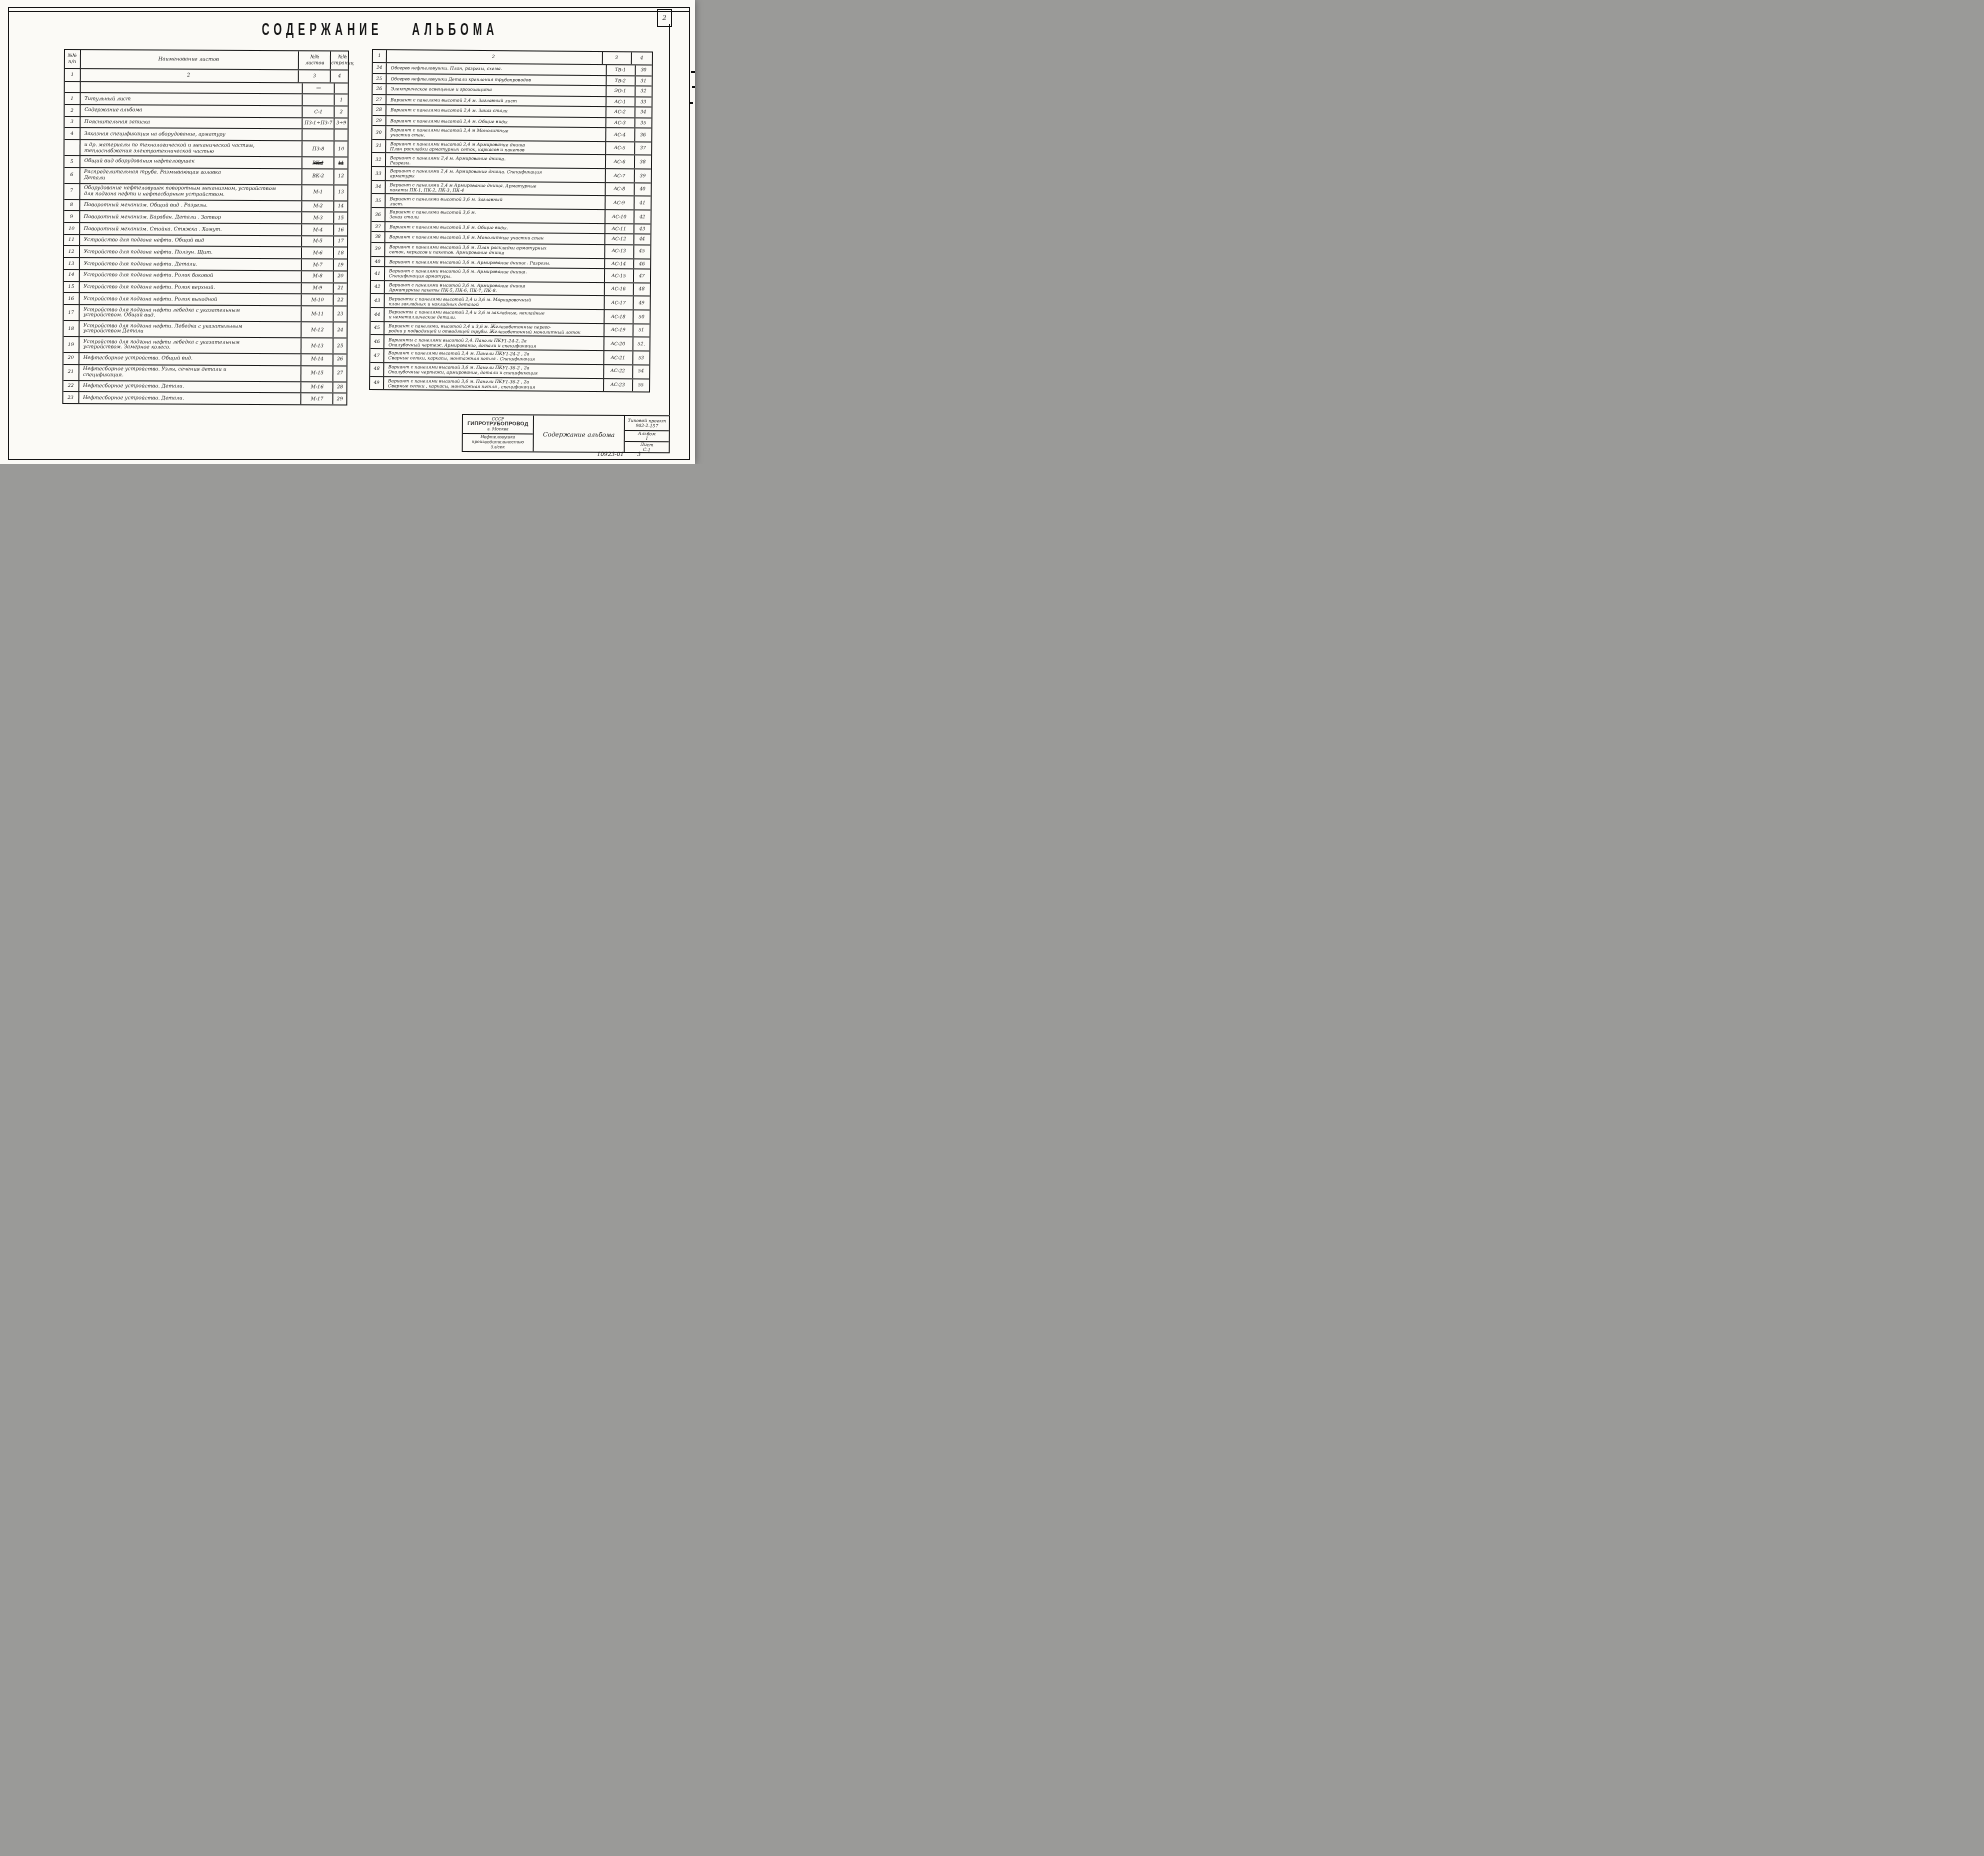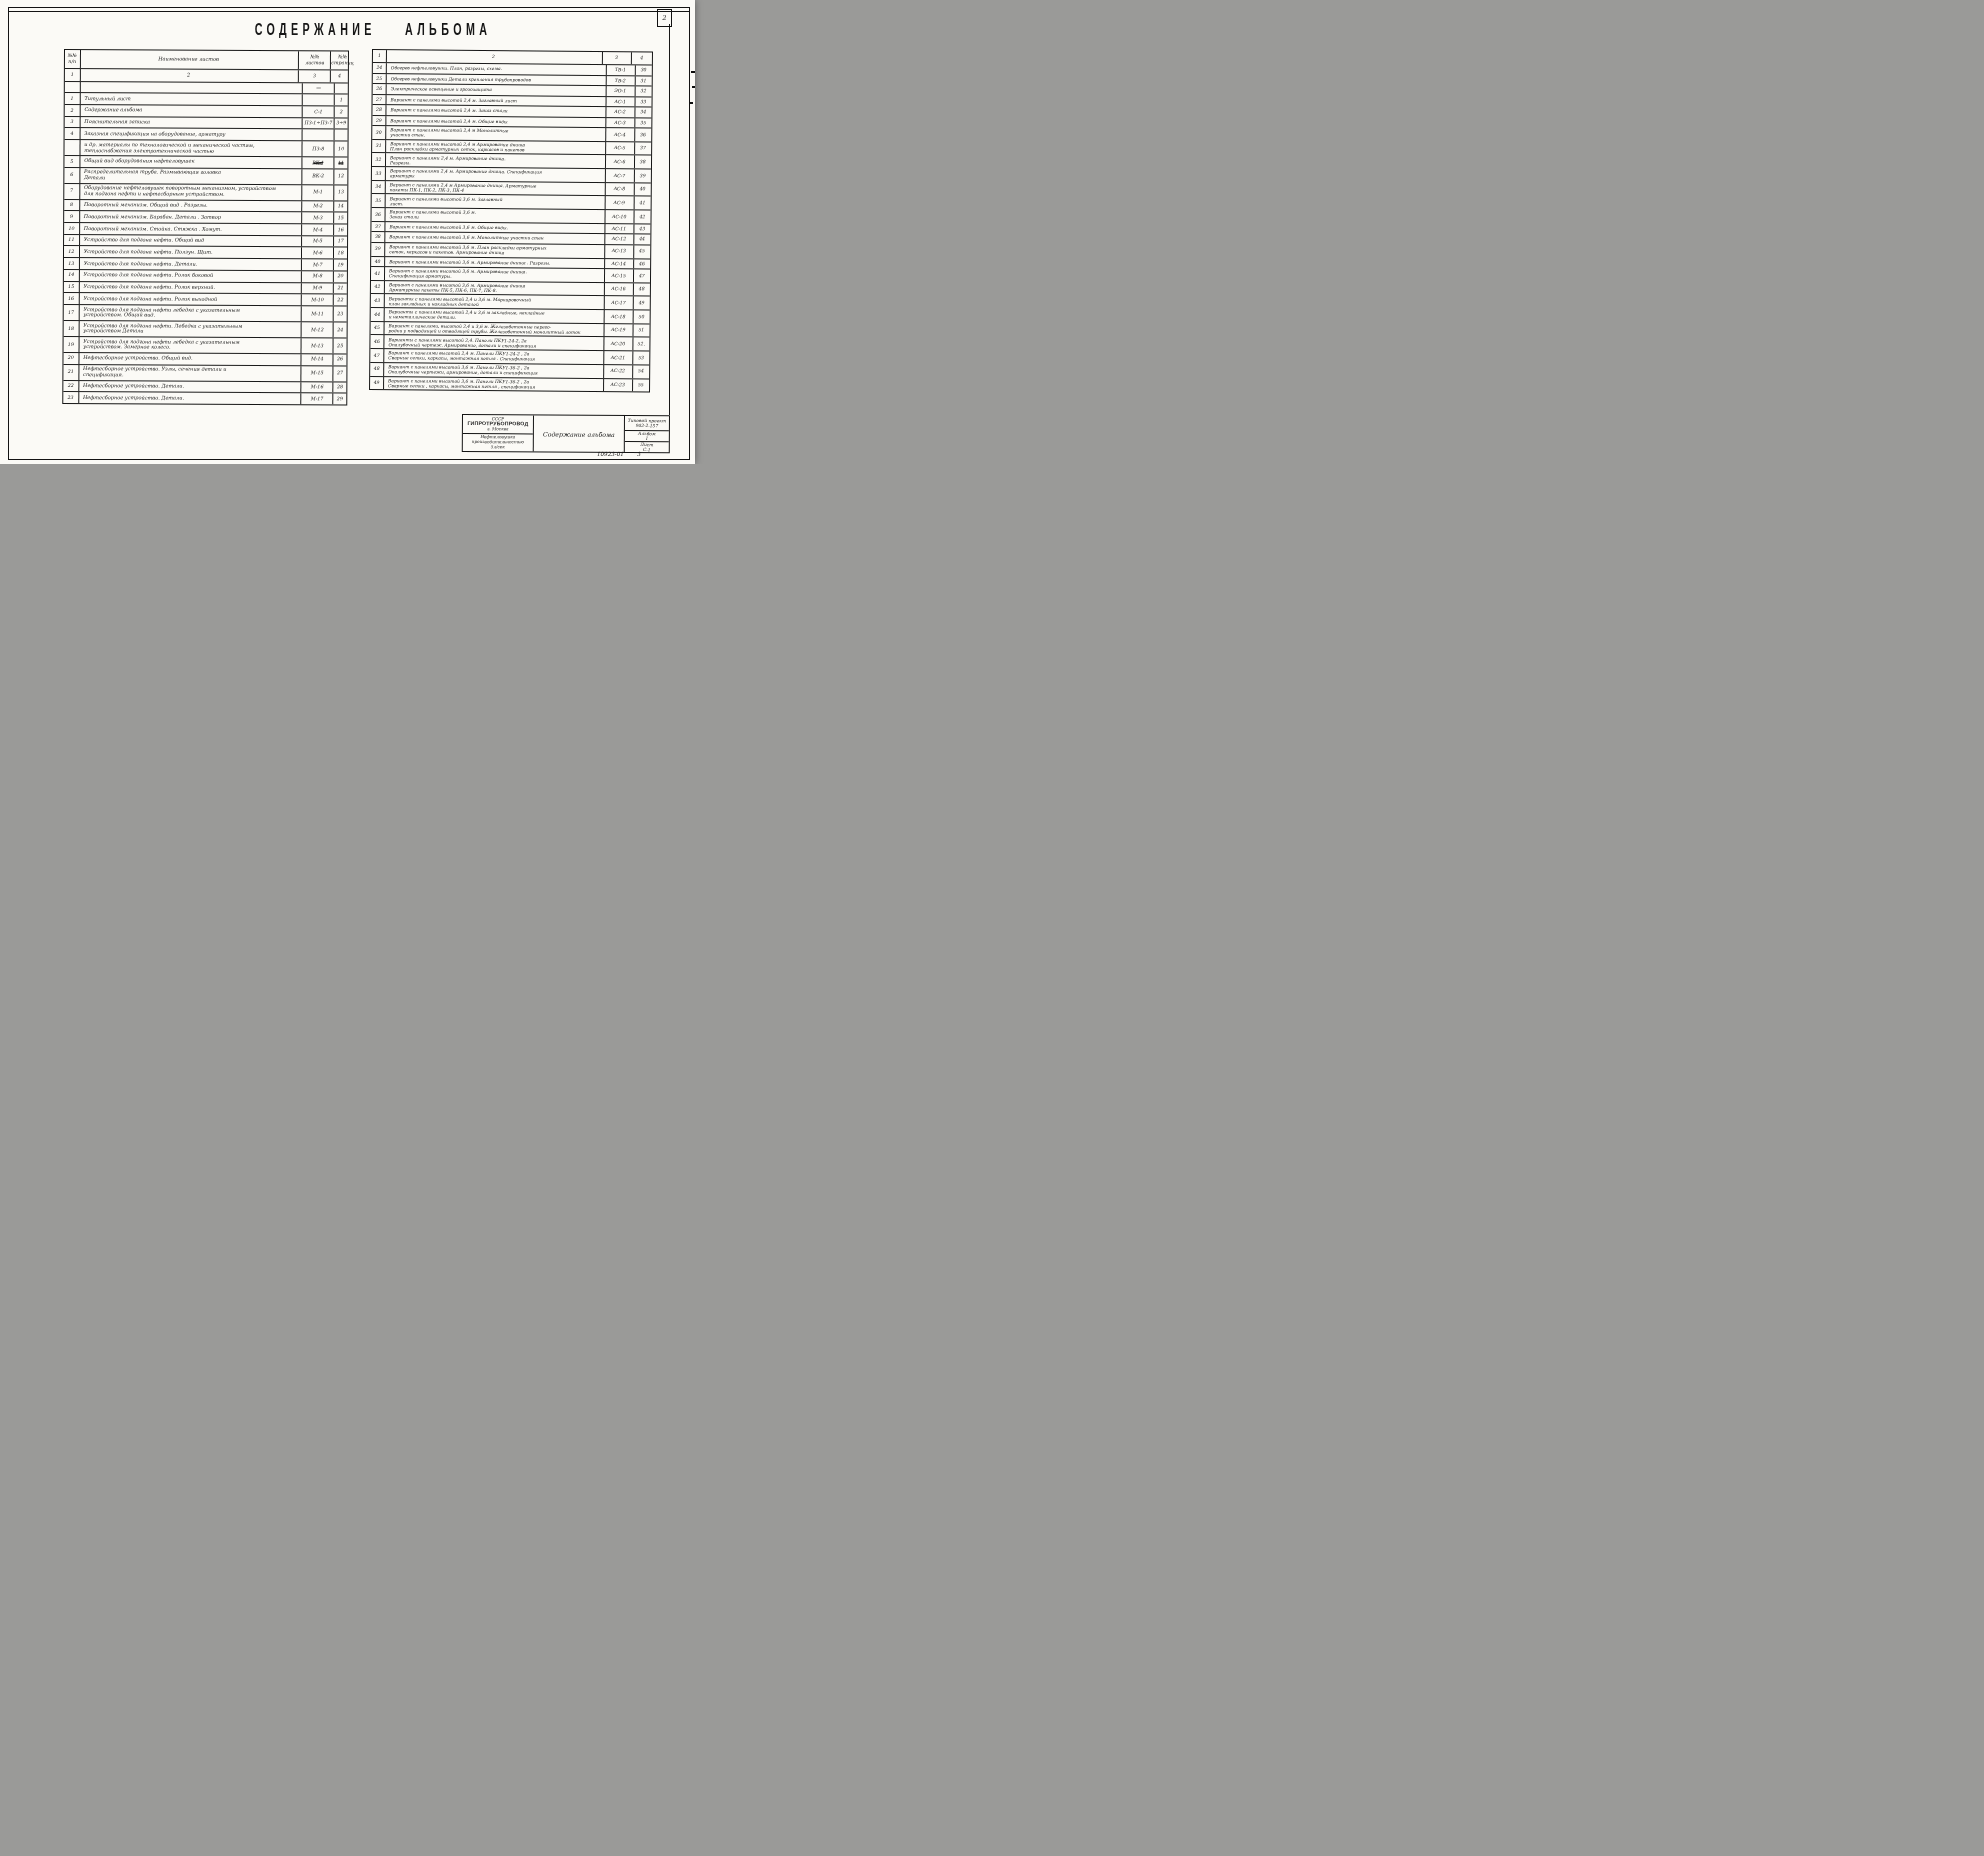--- a/index.html
+++ b/index.html
@@ -4,21 +4,21 @@
 <style>
   html,body{margin:0;padding:0;background:#9a9a98;}
   .page{position:relative;width:695px;height:464px;background:#fbfaf6;color:#161616;
         font-family:"DejaVu Serif",serif;overflow:hidden;box-shadow:0 0 7.1px rgba(0,0,0,.4);}
   .hw{font-style:italic;}
   .frame{position:absolute;left:7.5px;top:6.7px;width:680px;height:451px;border:1.2px solid #131313;}
   .frame-top2{position:absolute;left:7.5px;top:10.7px;width:681px;height:0.8px;background:#131313;}
   .vline-right{position:absolute;left:669px;top:24px;width:0.8px;height:391px;background:#181818;}
   .pgbox{position:absolute;left:657px;top:8.7px;width:12.7px;height:16px;border:1.2px solid #111;
          display:flex;align-items:center;justify-content:center;font-size:6.7px;}
-  .doc-title{position:absolute;top:23px;left:214px;width:318px;display:flex;gap:29px;justify-content:center;}
+  .doc-title{position:absolute;top:23px;left:221px;width:318px;display:flex;gap:29px;justify-content:center;}
   .doc-title span{display:inline-block;font-family:"Liberation Sans",sans-serif;font-weight:bold;
          font-size:10.7px;letter-spacing:4.4px;transform:scaleY(1.55);transform-origin:center;}
   
   .tbl{position:absolute;top:49px;border:1.2px solid #151515;background:transparent;transform-origin:top left;}
   .lt{left:64px;width:283px;transform:rotate(0.28deg);}
   .rt{left:372px;width:279px;transform:rotate(0.5deg);}
   .trow{display:flex;border-bottom:0.8px solid #1a1a1a;align-items:stretch;}
   .trow:last-child{border-bottom:none;}
   .cell{border-right:0.8px solid #1a1a1a;display:flex;flex-direction:column;justify-content:center;
         line-height:1.18;font-style:italic;}

